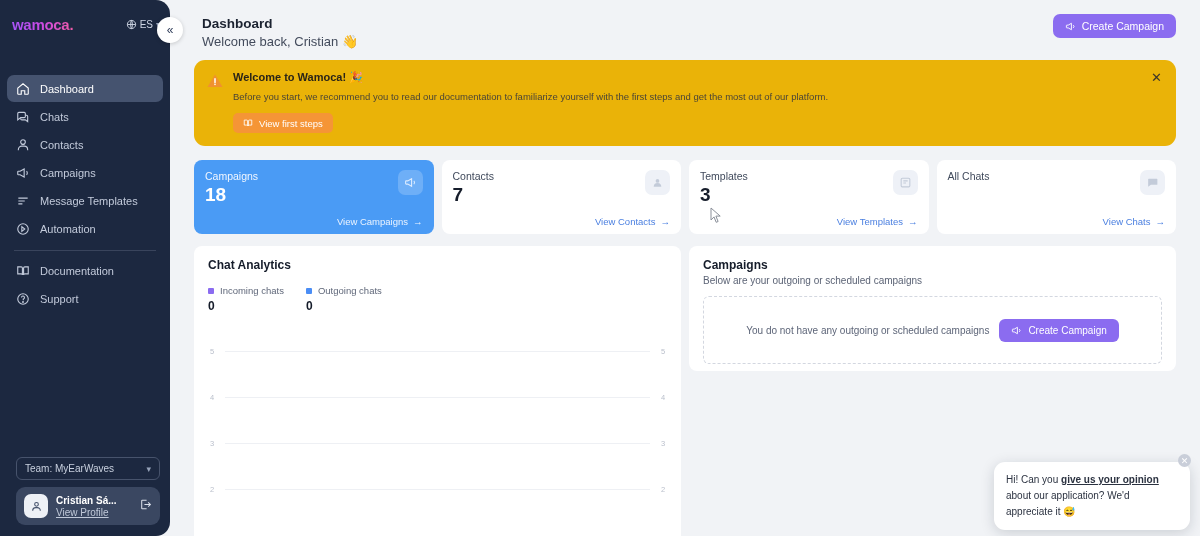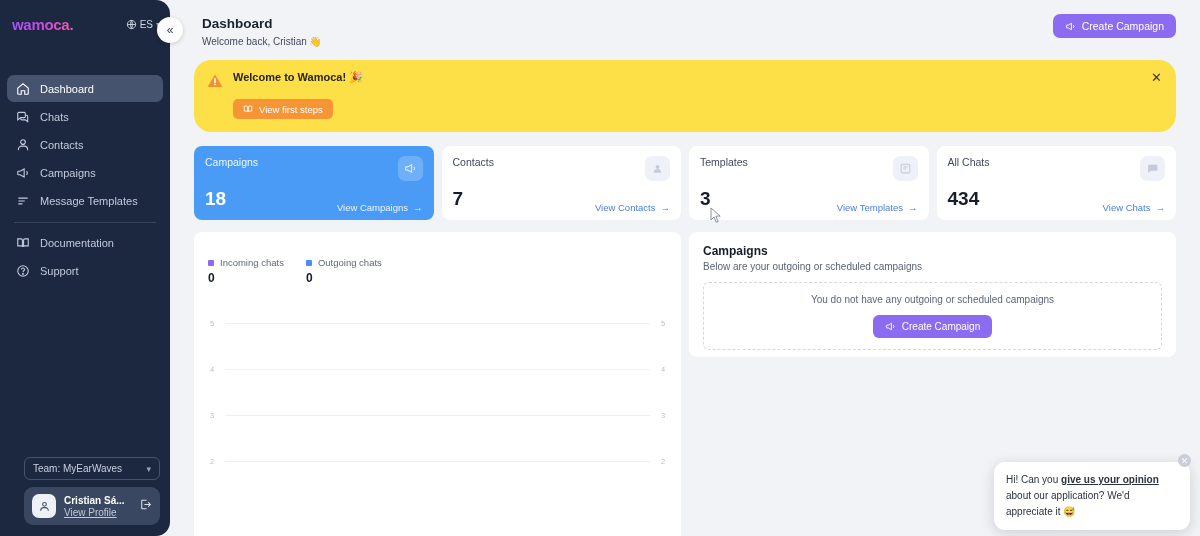--- a/index.html
+++ b/index.html
@@ -37,21 +37,21 @@
   .nav { margin-top: 4px; display: flex; flex-direction: column; }
   .nav-item {
     display: flex; align-items: center; gap: 10px;
     height: 27px; margin: 0 7px 1px 7px; padding: 0 9px;
     border-radius: 7px; color: #c3cbdb; font-size: 11px; cursor: pointer;
   }
   .nav-item.active { background: #45536f; color: #ffffff; }
   .nav-item svg { flex: 0 0 14px; }
   .nav-sep { height: 1px; background: #39445c; margin: 7px 14px 6px 14px; }
 
-  .sb-bottom { margin-top: auto; padding: 0 10px 11px 24px; }
+  .sb-bottom { margin-top: auto; padding: 0 10px 11px 16px; }
   .team-select {
     height: 23px; border: 1px solid #47536c; border-radius: 6px;
     display: flex; align-items: center; padding: 0 8px;
     color: #c8d0de; font-size: 10px; margin-bottom: 7px;
   }
   .team-select .chev2 { margin-left: auto; font-size: 9px; color: #97a3ba; }
   .profile {
     background: #3a4761; border-radius: 9px; height: 38px;
     display: flex; align-items: center; padding: 0 8px; gap: 8px;
   }
@@ -60,31 +60,31 @@
     display: flex; align-items: center; justify-content: center; color: #46536c;
   }
   .pname { color: #fff; font-size: 10px; font-weight: bold; line-height: 13px; }
   .pview { color: #c0c9d9; font-size: 10px; line-height: 12px; text-decoration: underline; }
   .logout { margin-left: auto; color: #dbe1ec; }
 
   
   .main { flex: 1; height: 536px; overflow: hidden; position: relative; padding: 0 24px; }
   .topbar { display: flex; align-items: flex-start; padding: 14px 0 10px 8px; }
   .pg-title { font-size: 13.5px; font-weight: bold; color: #1b2230; line-height: 19px; }
-  .pg-sub { font-size: 10px; color: #434b5c; line-height: 17px; text-align: right; }
+  .pg-sub { font-size: 13px; color: #434b5c; line-height: 17px; text-align: right; }
   .create-btn {
     margin-left: auto; background: #8b6cf0; color: #fff; border: none;
     border-radius: 7px; height: 24px; padding: 0 12px; font-size: 10.5px;
     display: flex; align-items: center; gap: 6px; cursor: pointer;
     font-family: "Liberation Sans", sans-serif;
   }
 
   
   .banner {
-    background: #fde047; border-radius: 17px; padding: 11px 14px 13px 12px;
+    background: #eab308; border-radius: 11px; padding: 11px 14px 13px 12px;
     display: flex; gap: 9px; position: relative; margin-bottom: 14px;
   }
   .warn-tri { flex: 0 0 18px; margin-top: 1px; }
   .bn-title { font-size: 11px; font-weight: bold; color: #2a2418; margin-bottom: 6px; }
   .bn-line { font-size: 9.5px; color: #4b4536; line-height: 14px; }
   .read-btn {
     margin-top: 9px; background: #f59536; color: #fff; border: none;
     border-radius: 5px; height: 20px; padding: 0 10px; font-size: 9.5px;
     display: inline-flex; align-items: center; gap: 6px; cursor: pointer;
     font-family: "Liberation Sans", sans-serif;
@@ -93,21 +93,21 @@
 
   
   .cards { display: flex; gap: 8px; margin-bottom: 12px; }
   .card {
     flex: 1; background: #fff; border-radius: 8px; height: 74px;
     padding: 9px 11px 8px 11px; position: relative; overflow: hidden;
   }
   .card.accent { background: #4a9bf5; }
   .c-label { font-size: 10.5px; color: #404a5c; line-height: 14px; }
   .card.accent .c-label { color: #f0f6ff; }
-  .c-value { font-size: 19px; font-weight: bold; color: #161d2b; line-height: 22px; margin-top: 19px; }
+  .c-value { font-size: 19px; font-weight: bold; color: #161d2b; line-height: 22px; margin-top: 1px; }
   .card.accent .c-value { color: #ffffff; }
   .c-link {
     position: absolute; right: 11px; bottom: 7px; font-size: 9.5px;
     color: #4a7fe0; display: flex; align-items: center; gap: 5px; cursor: pointer;
   }
   .card.accent .c-link { color: #eaf3ff; }
   .c-icon {
     position: absolute; right: 11px; top: 10px; width: 25px; height: 25px;
     border-radius: 7px; background: #eef1f7; display: flex;
     align-items: center; justify-content: center; color: #c3cbd9;
@@ -136,21 +136,21 @@
   .chartarea { position: relative; margin-top: 22px; height: 250px; }
   .grid-row {
     position: absolute; left: 0; right: 0; height: 1px;
     display: flex; align-items: center;
   }
   .grid-line { flex: 1; height: 1px; background: #eef0f4; margin: 0 9px; }
   .tick { font-size: 7.5px; color: #b9bfcb; width: 8px; text-align: center; }
 
   .dashed {
     border: 1px dashed #d3d7e0; border-radius: 6px; margin-top: 10px;
-    height: 68px; display: flex; flex-direction: column;
+    height: 68px; display: flex; flex-direction: row;
     align-items: center; justify-content: center; gap: 10px;
   }
   .dashed-txt { font-size: 10px; color: #5d6578; }
   .dashed-btn {
     background: #8b6cf0; color: #fff; border: none; border-radius: 6px;
     height: 23px; padding: 0 12px; font-size: 10px; display: flex;
     align-items: center; gap: 6px; cursor: pointer;
     font-family: "Liberation Sans", sans-serif;
   }
 
@@ -217,20 +217,27 @@
             <path d="M18 9a4 4 0 0 1 0 6"></path>
           </svg>
         <span>Campaigns</span>
       </div>
       <div class="nav-item">
         <svg width="14" height="14" viewBox="0 0 24 24" fill="none" stroke="currentColor" stroke-width="1.9">
             <path d="M4 7h16M4 12h11M4 17h7"></path>
           </svg>
         <span>Message Templates</span>
       </div>
+      <div class="nav-item">
+        <svg width="14" height="14" viewBox="0 0 24 24" fill="none" stroke="currentColor" stroke-width="1.9">
+            <circle cx="12" cy="12" r="9"></circle>
+            <path d="M10 8l5 4-5 4z"></path>
+          </svg>
+        <span>Automation</span>
+      </div>
 
       <div class="nav-sep"></div>
 
       <div class="nav-item">
         <svg width="14" height="14" viewBox="0 0 24 24" fill="none" stroke="currentColor" stroke-width="1.9">
             <path d="M3 5h6a2 2 0 0 1 2 2v12a2 2 0 0 0-2-2H3zM21 5h-6a2 2 0 0 0-2 2v12a2 2 0 0 1 2-2h6z"></path>
           </svg>
         <span>Documentation</span>
       </div>
       <div class="nav-item">
@@ -291,20 +298,21 @@
 
     <section class="banner">
       <span class="warn-tri">
         <svg width="18" height="18" viewBox="0 0 24 24">
             <path d="M12 3.2 22 20H2z" fill="#f0912f"></path>
             <path d="M12 9v5M12 16.4v.2" stroke="#fff" stroke-width="2" stroke-linecap="round"></path>
           </svg>
       </span>
       <div>
         <div class="bn-title">Welcome to Wamoca! 🎉</div>
+        <div class="bn-line">Before you start, we recommend you to read our documentation to familiarize yourself with the first steps and get the most out of our platform.</div>
         <button class="read-btn">
           <svg width="10" height="10" viewBox="0 0 24 24" fill="none" stroke="currentColor" stroke-width="2">
               <path d="M3 5h6a2 2 0 0 1 2 2v12a2 2 0 0 0-2-2H3zM21 5h-6a2 2 0 0 0-2 2v12a2 2 0 0 1 2-2h6z"></path>
             </svg>
           <span>View first steps</span>
         </button>
       </div>
       <span class="bn-close">✕</span>
     </section>
 
@@ -349,36 +357,36 @@
             </svg>
         </div>
         <div class="c-link">
           <span>View Templates</span>
           <span>→</span>
         </div>
       </div>
 
       <div class="card">
         <div class="c-label">All Chats</div>
-        <div class="c-value">434</div>
         <div class="c-icon">
           <svg width="13" height="13" viewBox="0 0 24 24" fill="currentColor">
               <path d="M4 5h16a1 1 0 0 1 1 1v9a1 1 0 0 1-1 1H9l-5 4V6a1 1 0 0 1 1-1z"></path>
             </svg>
         </div>
         <div class="c-link">
           <span>View Chats</span>
           <span>→</span>
         </div>
       </div>
     </section>
 
     <section class="panels">
 
       <div class="panel-chart">
+        <div class="p-title">Chat Analytics</div>
         <div class="legend">
           <div>
             <div class="lg-row">
               <span class="lg-sq" style="background:#8b6cf0"></span>
               <span class="lg-name">Incoming chats</span>
             </div>
             <div class="lg-val">0</div>
           </div>
           <div>
             <div class="lg-row">

